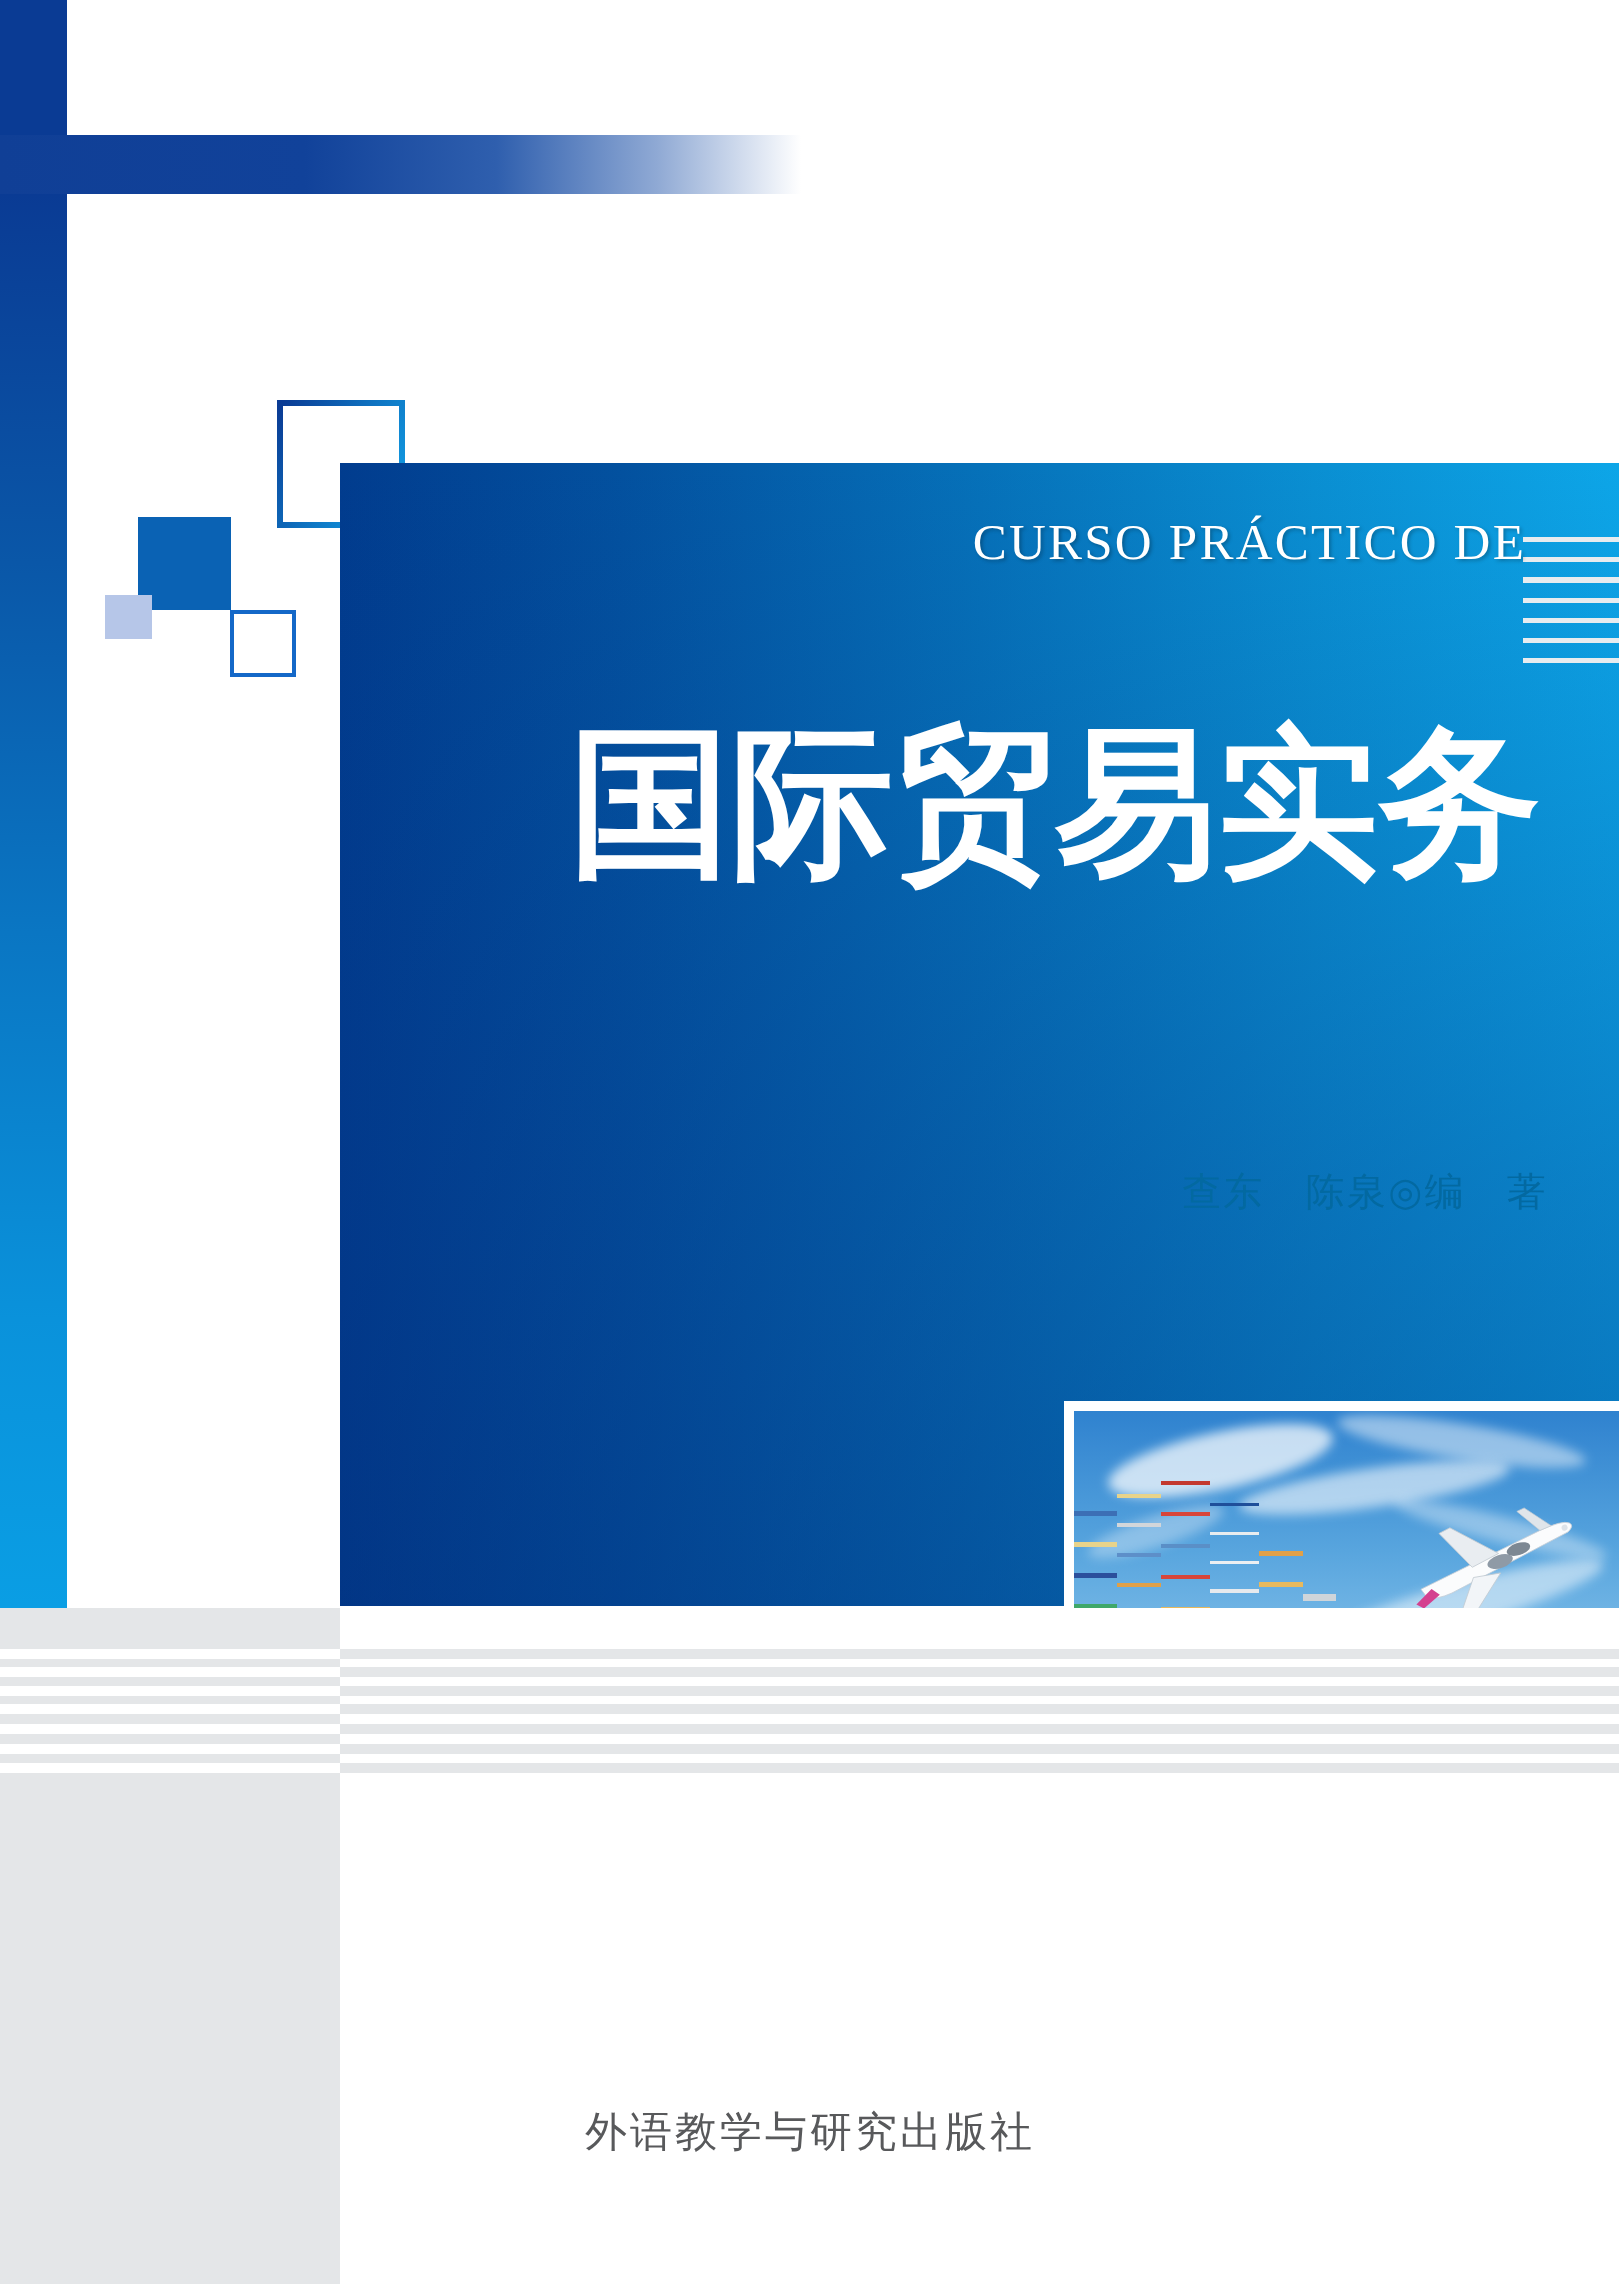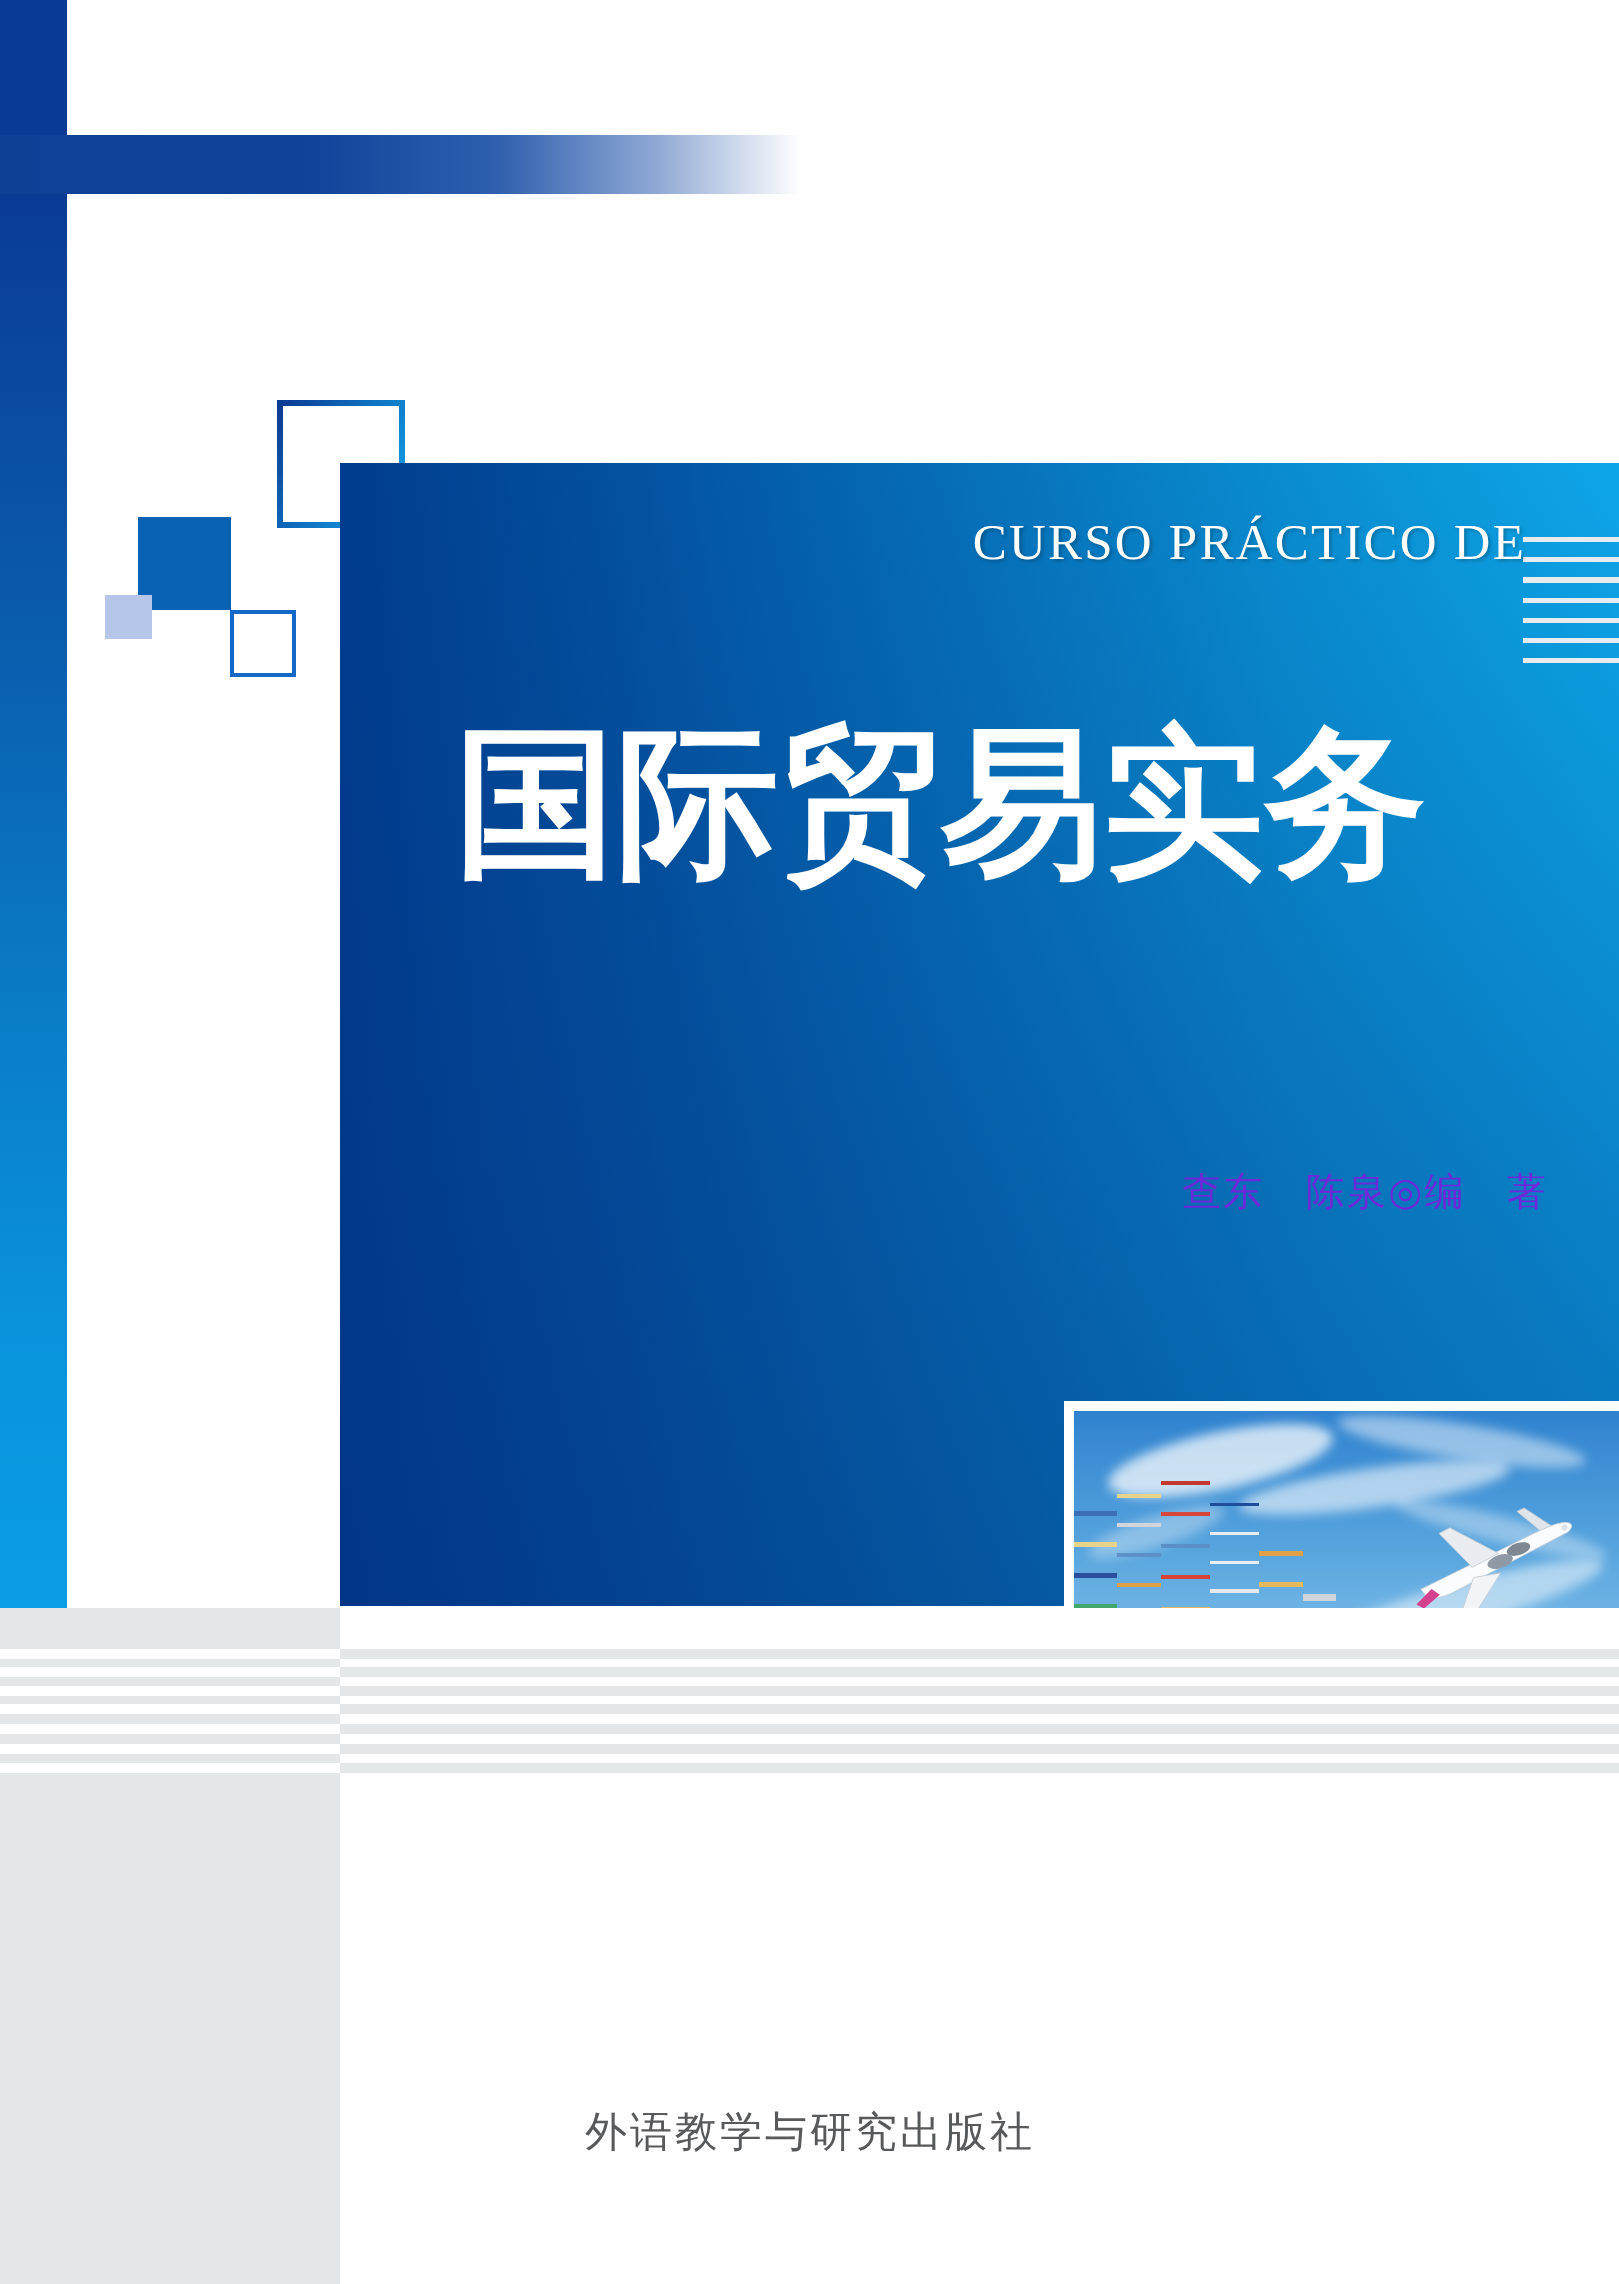--- a/index.html
+++ b/index.html
@@ -147,31 +147,30 @@
     line-height: 176px;
     letter-spacing: 1.5px;
   }
   .cn-title .line {
     display: block;
     white-space: nowrap;
   }
   .cn-title .line2 {
     font-size: 162px;
     letter-spacing: 0px;
-    text-align: center;
   }
 
   
   .authors {
     position: absolute;
     left: 340px;
     top: 1165px;
     width: 1208px;
     text-align: right;
-    color: #6d28d9;
+    color: #0369a1;
     font-size: 39px;
     line-height: 53px;
     letter-spacing: 2.2px;
     font-family: "DejaVu Sans", "Liberation Sans", sans-serif;
     white-space: nowrap;
   }
 
   
   .photo-frame {
     position: absolute;

